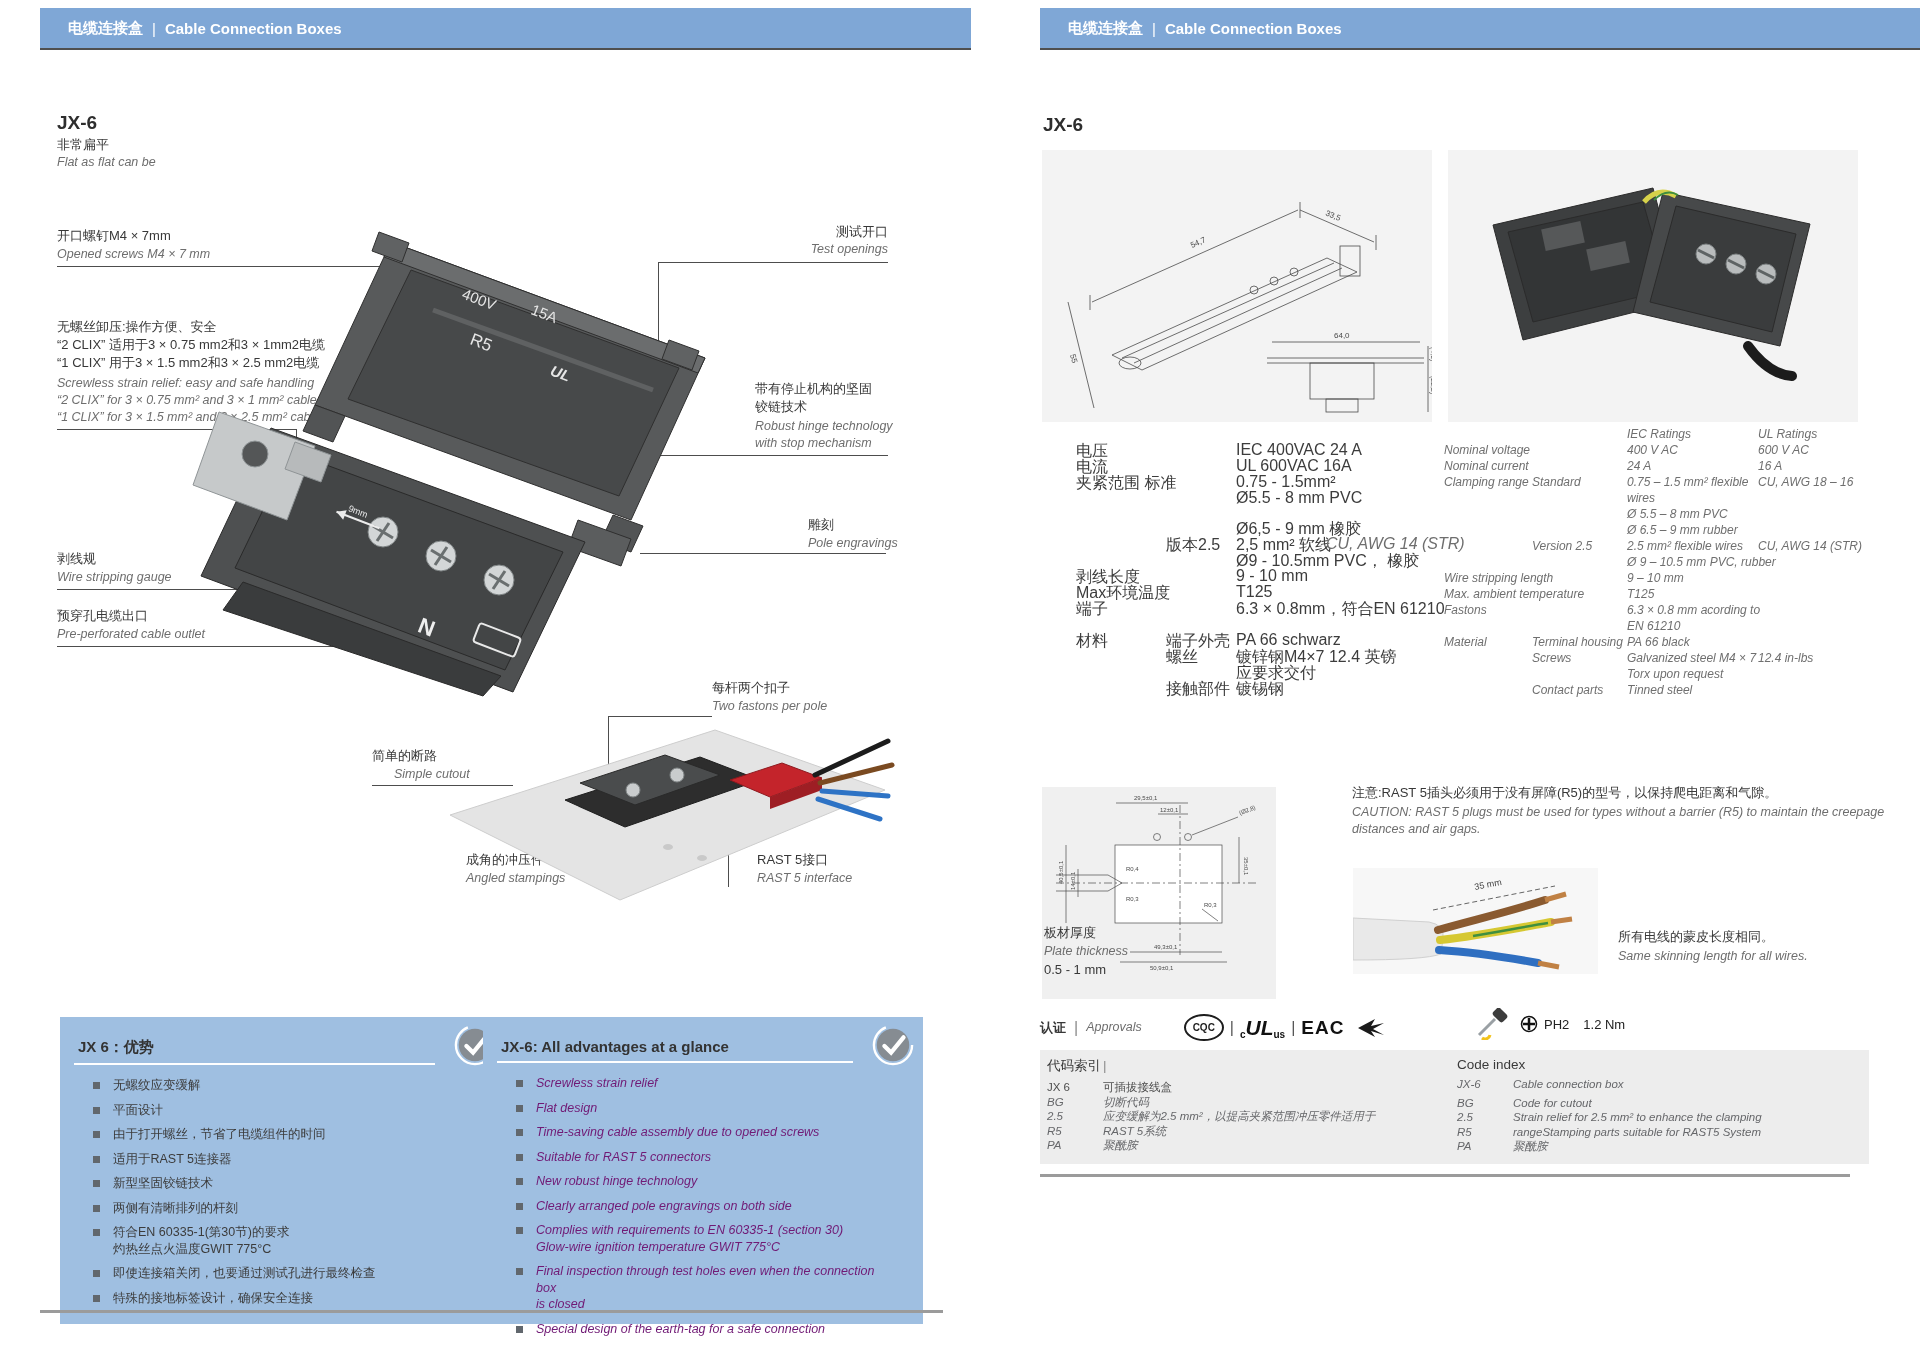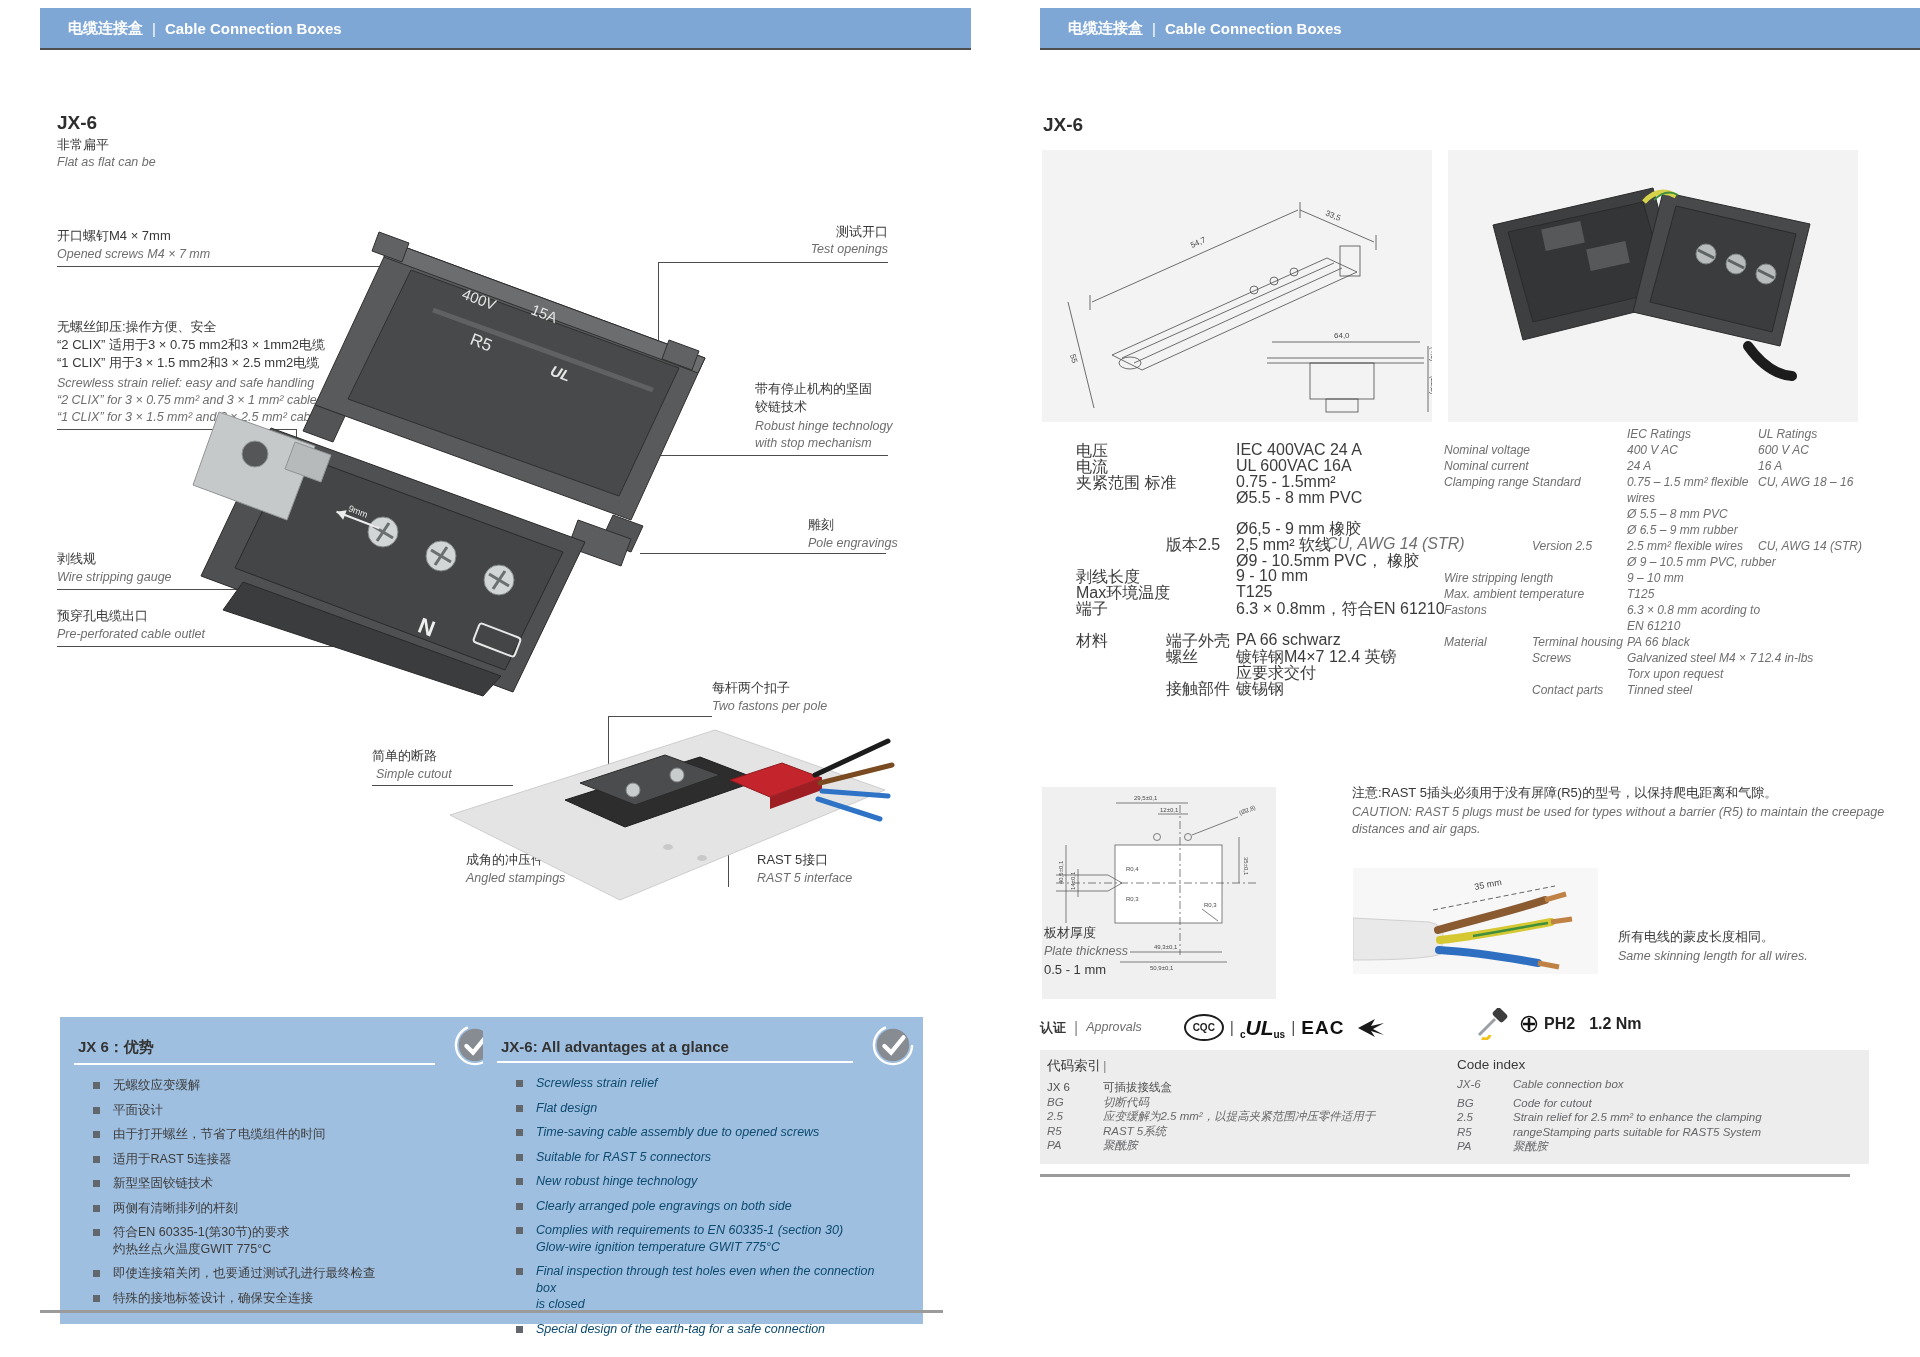--- a/index.html
+++ b/index.html
@@ -15,38 +15,38 @@
   .en{font-size:12.5px;font-style:italic;color:#6e6e6e;line-height:17px;}
   .lh{position:absolute;height:1px;background:#4d4d4d;}
   .lv{position:absolute;width:1px;background:#4d4d4d;}
   .advbox{position:absolute;background:#9fbfe1;padding:18px 14px;}
   .advtitle{font-size:15px;font-weight:bold;color:#333;margin:3px 0 6px 4px;}
   .advrule{height:2px;background:#fff;margin-right:56px;margin-bottom:11px;}
   .adv{margin:12px;padding:0;}
   .adv li{display:flex;margin-bottom:8px;list-style:none;}
   .sq{width:7px;height:7px;background:#61676d;margin:5px 13px 0 7px;flex:none;}
   .it{font-size:12.5px;color:#3c3c3c;line-height:16.5px;}
-  .enbox .it{font-style:italic;color:#0c4a6e;}
+  .enbox .it{font-style:italic;color:#701a75;}
   .check{position:absolute;top:7px;right:9px;width:42px;height:42px;}
   .srow{display:flex;height:16px;font-size:16px;color:#3c3c3c;white-space:nowrap;margin-left:36px;}
   .z1{width:90px;flex:none;}.z2{width:70px;flex:none;}.z3{width:90px;flex:none;}
   .z4{font-style:italic;color:#6e6e6e;}
   .erow{display:flex;height:16px;font-size:12px;font-style:italic;color:#6f6f6f;white-space:nowrap;}
   .e1{width:88px;flex:none;}.e2{width:95px;flex:none;}.e3{width:131px;flex:none;}
   .codebox{position:absolute;background:#ededed;padding:7px 7px;}
   .codetitle{font-size:13.5px;color:#3a3a3a;margin-bottom:5px;}
   .crow{display:flex;font-size:11.5px;line-height:14.5px;color:#4e4e4e;}
   .ccode{width:56px;flex:none;}
   .cit{font-style:italic;color:#66676a;}
   .rule{position:absolute;height:3px;background:#9b9b9b;}
   .logo-oval{display:inline-flex;align-items:center;justify-content:center;width:36px;height:23px;
              border:2px solid #1d1d1d;border-radius:50%;font-size:10px;font-weight:bold;color:#1d1d1d;}
   .logo-ul{display:inline-flex;align-items:flex-end;font-weight:bold;color:#111;}
   .logo-eac{font-weight:900;font-size:19px;letter-spacing:1px;color:#111;}
-  .torq{font-size:16px;font-weight:bold;color:#222;}
+  .torq{font-size:13px;font-weight:normal;color:#222;}
   svg text{font-family:"Liberation Sans",sans-serif;}
 </style>
 </head>
 <body>
 
 <div class="hbar" style="left:40px;width:903px;">
   <span>电缆连接盒</span>
   <span class="hsep">|</span>
   <span>Cable Connection Boxes</span>
 </div>
@@ -98,21 +98,21 @@
 <div class="abs zh" style="left:808px;top:516px;">雕刻</div>
 <div class="abs en" style="left:808px;top:535px;">Pole engravings</div>
 <div class="lh" style="left:640px;top:553px;width:246px;"></div>
 
 <div class="abs zh" style="left:712px;top:679px;">每杆两个扣子</div>
 <div class="abs en" style="left:712px;top:698px;">Two fastons per pole</div>
 <div class="lh" style="left:608px;top:716px;width:104px;"></div>
 <div class="lv" style="left:608px;top:716px;height:79px;"></div>
 
 <div class="abs zh" style="left:372px;top:747px;">简单的断路</div>
-<div class="abs en" style="left:376px;top:766px;">Simple cutout</div>
+<div class="abs en" style="left:394px;top:766px;">Simple cutout</div>
 <div class="lh" style="left:372px;top:785px;width:141px;"></div>
 
 <div class="abs zh" style="left:466px;top:851px;">成角的冲压件</div>
 <div class="abs en" style="left:466px;top:870px;">Angled stampings</div>
 <div class="lv" style="left:648px;top:830px;height:58px;"></div>
 
 <div class="abs zh" style="left:757px;top:851px;">RAST 5接口</div>
 <div class="abs en" style="left:757px;top:870px;">RAST 5 interface</div>
 <div class="lv" style="left:728px;top:797px;height:90px;"></div>
 

